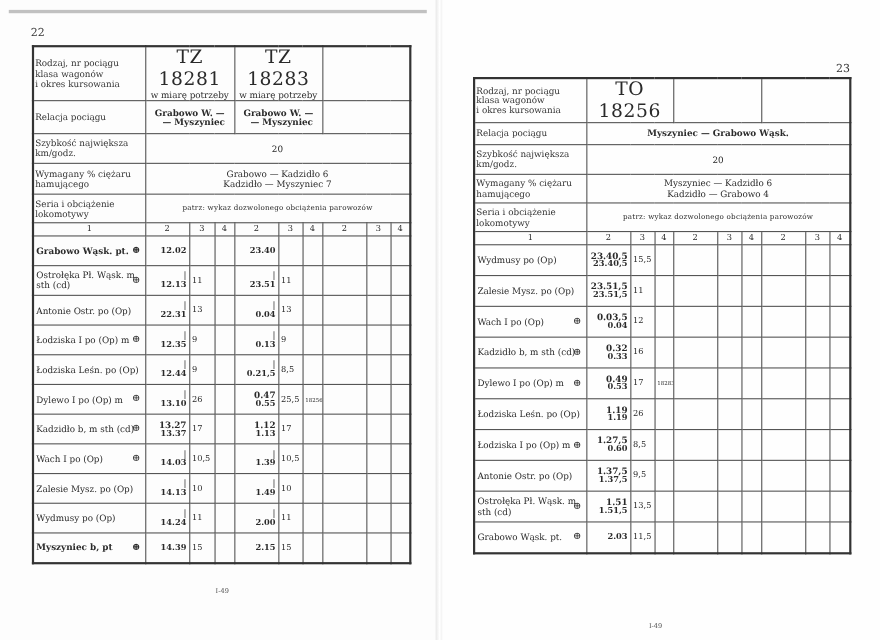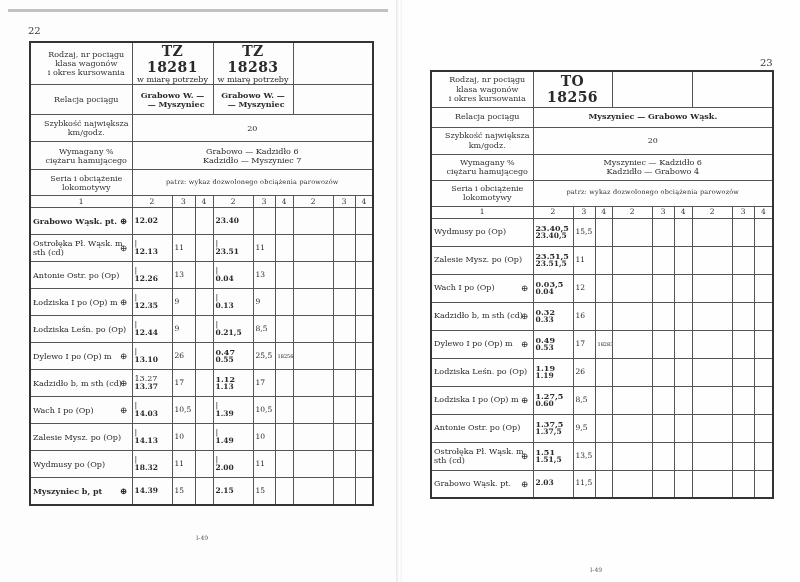--- a/index.html
+++ b/index.html
@@ -25,31 +25,31 @@
     border: 2px solid #333;
     font-size: 8px;
     line-height: 1.15;
   }
   table.tt td {
     border: 1px solid #555;
     padding: 0 2px;
     vertical-align: middle;
     overflow: hidden;
   }
-  table.tt td.lbl { font-size: 8px; color: #333; padding-left: 12px; text-align: center; }
+  table.tt td.lbl { font-size: 8px; color: #333; padding-left: 1px; text-align: left; }
   table.tt td.hdr { text-align: center; }
-  .train-no { font-weight: bold; font-size: 14px; letter-spacing: .5px; }
+  .train-no { font-weight: normal; font-size: 17px; letter-spacing: .5px; }
   .train-sub { font-size: 8px; }
   .rel { font-weight: bold; font-size: 8px; }
   .small { font-size: 6.5px; letter-spacing: .2px; }
   td.colnum { text-align: center; font-size: 7.5px; height: 11px; padding: 0; }
   td.st { font-size: 8px; padding-left: 6px; position: relative; }
   td.st.bold { font-weight: bold; }
   .sym { position: absolute; right: 4px; top: 50%; transform: translateY(-50%); font-size: 9px; }
-  td.t { text-align: left; font-size: 7.5px; font-weight: bold; }
+  td.t { text-align: right; font-size: 7.5px; font-weight: bold; }
   td.k { font-size: 7.5px; vertical-align: bottom; padding-bottom: 3px; }
   .bar { display: block; font-weight: normal; font-size: 8px; line-height: 8px; }
   .vnote { font-size: 5px; writing-mode: horizontal-tb; letter-spacing: 0; }
 </style>
 </head>
 <body>
 
 <div class="page left"></div>
 <div class="page right"></div>
 <div class="gutter"></div>
@@ -148,21 +148,21 @@
         <td></td>
         <td class="t"><span class="bar">|</span><span>23.51</span></td>
         <td class="k">11</td>
         <td class="k"></td>
         <td></td>
         <td></td>
         <td></td>
       </tr>
       <tr style="height:27px">
         <td class="st"><span>Antonie Ostr. po (Op)</span></td>
-        <td class="t"><span class="bar">|</span><span>12.26</span></td>
+        <td class="t"><span class="bar">|</span><span>22.31</span></td>
         <td class="k">13</td>
         <td></td>
         <td class="t"><span class="bar">|</span><span>0.04</span></td>
         <td class="k">13</td>
         <td class="k"></td>
         <td></td>
         <td></td>
         <td></td>
       </tr>
       <tr style="height:27px">
@@ -196,21 +196,21 @@
         <td></td>
         <td class="t"><span class="bar" style="font-weight:bold">0.47</span><span>0.55</span></td>
         <td class="k">25,5</td>
         <td class="k"><span class="vnote">18256</span></td>
         <td></td>
         <td></td>
         <td></td>
       </tr>
       <tr style="height:27px">
         <td class="st"><span>Kadzidło b, m sth (cd)</span><span class="sym">⊕</span></td>
-        <td class="t"><span class="bar" style="font-weight:normal">13.27</span><span>13.37</span></td>
+        <td class="t"><span class="bar" style="font-weight:bold">13.27</span><span>13.37</span></td>
         <td class="k">17</td>
         <td></td>
         <td class="t"><span class="bar" style="font-weight:bold">1.12</span><span>1.13</span></td>
         <td class="k">17</td>
         <td class="k"></td>
         <td></td>
         <td></td>
         <td></td>
       </tr>
       <tr style="height:27px">
@@ -232,21 +232,21 @@
         <td></td>
         <td class="t"><span class="bar">|</span><span>1.49</span></td>
         <td class="k">10</td>
         <td class="k"></td>
         <td></td>
         <td></td>
         <td></td>
       </tr>
       <tr style="height:27px">
         <td class="st"><span>Wydmusy po (Op)</span></td>
-        <td class="t"><span class="bar">|</span><span>18.32</span></td>
+        <td class="t"><span class="bar">|</span><span>14.24</span></td>
         <td class="k">11</td>
         <td></td>
         <td class="t"><span class="bar">|</span><span>2.00</span></td>
         <td class="k">11</td>
         <td class="k"></td>
         <td></td>
         <td></td>
         <td></td>
       </tr>
       <tr style="height:27px">

